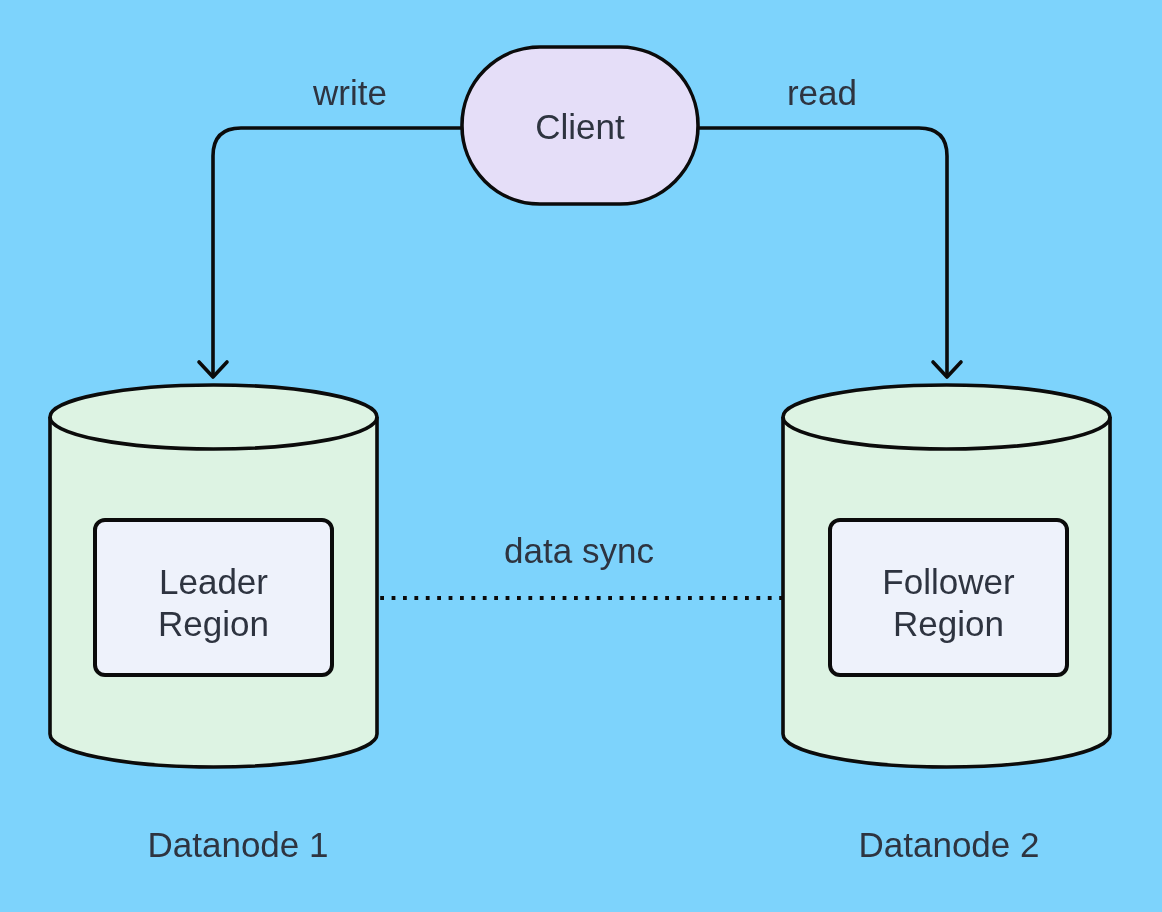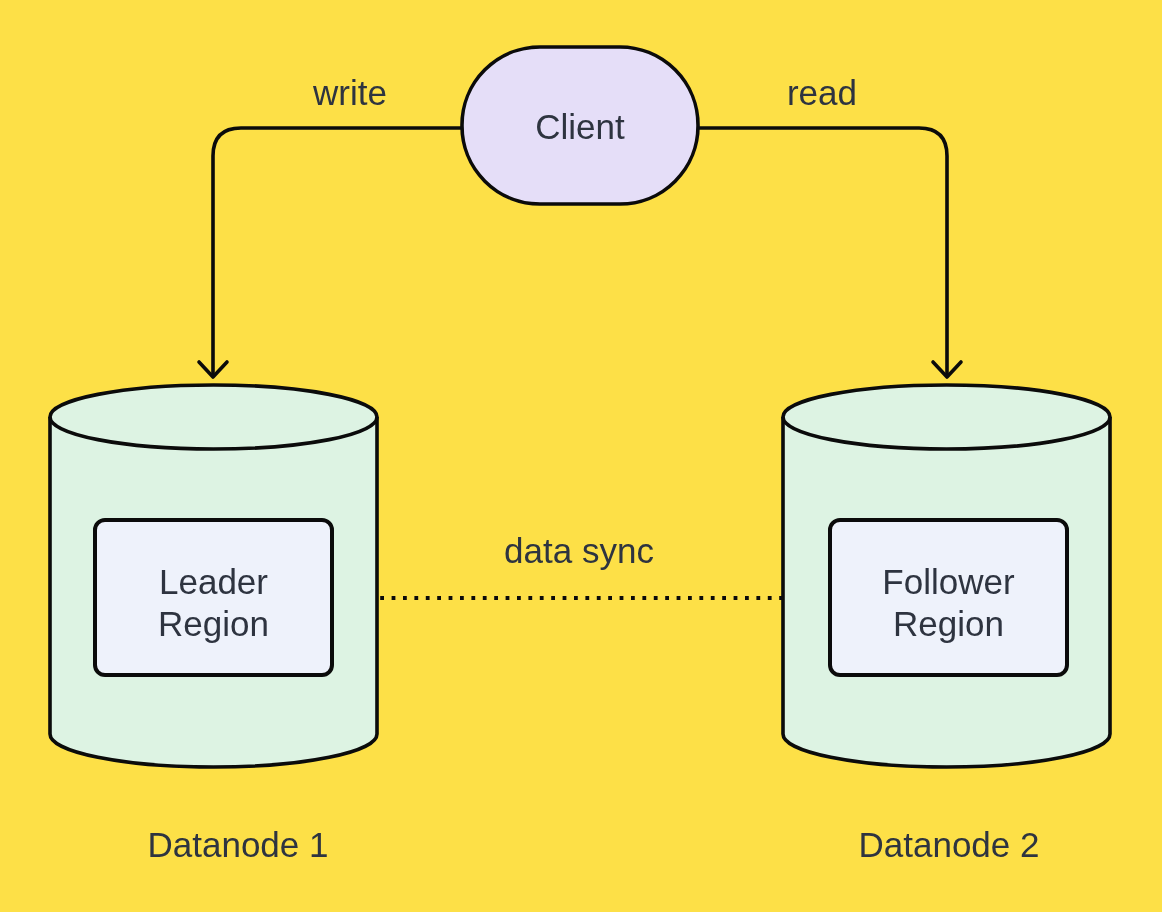--- a/index.html
+++ b/index.html
@@ -4,21 +4,21 @@
 <style>
   html, body {
     margin: 0;
     padding: 0;
     background: #ffffff;
   }
   .canvas {
     position: relative;
     width: 1162px;
     height: 912px;
-    background: #fde047;
+    background: #7dd3fc;
     font-family: "Liberation Sans", "DejaVu Sans", sans-serif;
   }
   svg { display: block; }
   text {
     font-family: "Liberation Sans", "DejaVu Sans", sans-serif;
     font-size: 35px;
     fill: #2e3440;
     text-anchor: middle;
   }
   .edge-line {

